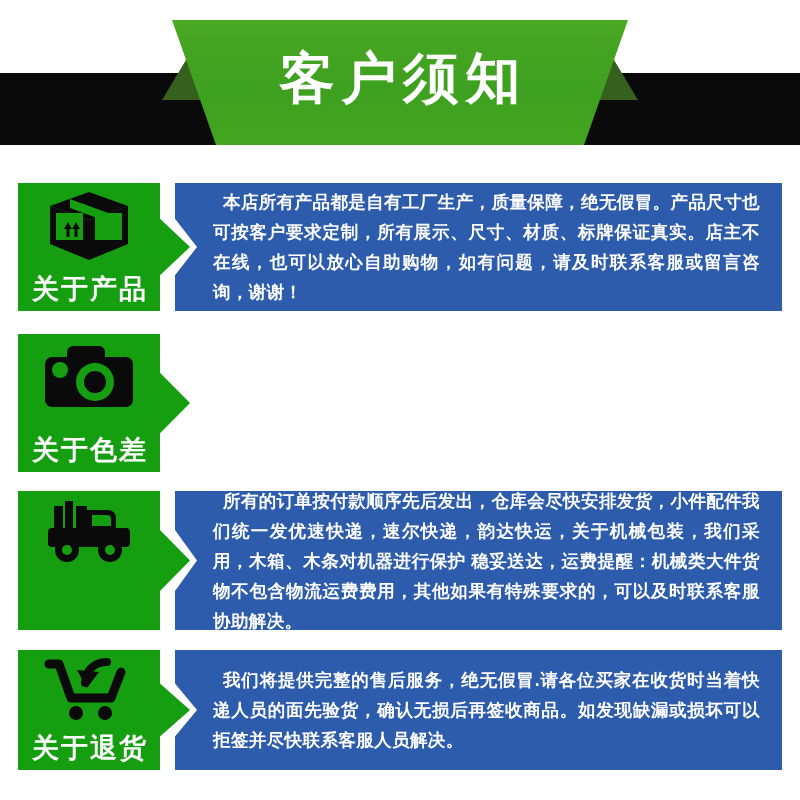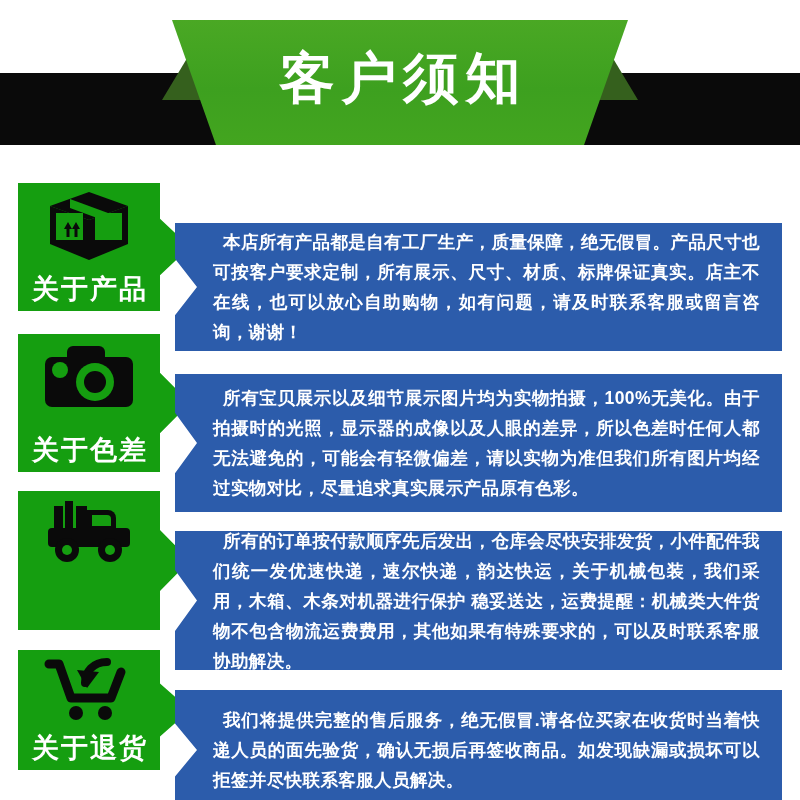--- a/index.html
+++ b/index.html
@@ -123,21 +123,20 @@
     line-height: 1;
   }
   .panel {
     position: absolute;
     left: 175px;
     top: 0;
     width: 607px;
     height: 100%;
     background: #2c5cab;
     clip-path: polygon(0 0, 607px 0, 607px 100%, 0 100%, 0 72%, 22px 50%, 0 28%);
-    margin-top: 40px;
   }
   .panel-text {
     position: absolute;
     left: 38px;
     right: 22px;
     top: 50%;
     transform: translateY(-50%);
     color: #ffffff;
     font-size: 17.5px;
     font-weight: bold;
@@ -188,23 +187,20 @@
         <svg width="92" height="72" viewBox="0 0 92 72" fill="none">
           <rect x="2" y="17" width="88" height="50" rx="7" fill="#0a0a0a"></rect>
           <path d="M30 6 h26 a6 6 0 0 1 6 6 v8 h-38 v-8 a6 6 0 0 1 6 -6 z" fill="#0a0a0a"></path>
           <circle cx="52" cy="42" r="19" fill="#159e10"></circle>
           <circle cx="52" cy="42" r="11" fill="#0a0a0a"></circle>
           <circle cx="17" cy="30" r="8" fill="#159e10"></circle>
         </svg>
       </div>
       <div class="card-label">关于色差</div>
     </div>
-    <div class="panel">
-      <div class="panel-text">所有宝贝展示以及细节展示图片均为实物拍摄，100%无美化。由于拍摄时的光照，显示器的成像以及人眼的差异，所以色差时任何人都无法避免的，可能会有轻微偏差，请以实物为准但我们所有图片均经过实物对比，尽量追求真实展示产品原有色彩。</div>
-    </div>
   </div>
 
   <div class="row" style="top:491px;height:139px;">
     <div class="card">
       <div class="card-icon">
         <svg width="98" height="66" viewBox="0 0 98 66" fill="none">
           <rect x="14" y="9" width="9" height="22" fill="#0a0a0a"></rect>
           <rect x="25" y="4" width="8" height="27" fill="#0a0a0a"></rect>
           <rect x="36" y="9" width="11" height="22" fill="#0a0a0a"></rect>
           <path d="M47 13 h21 a8 8 0 0 1 8 8 v10 h-29 z" fill="#0a0a0a"></path>

